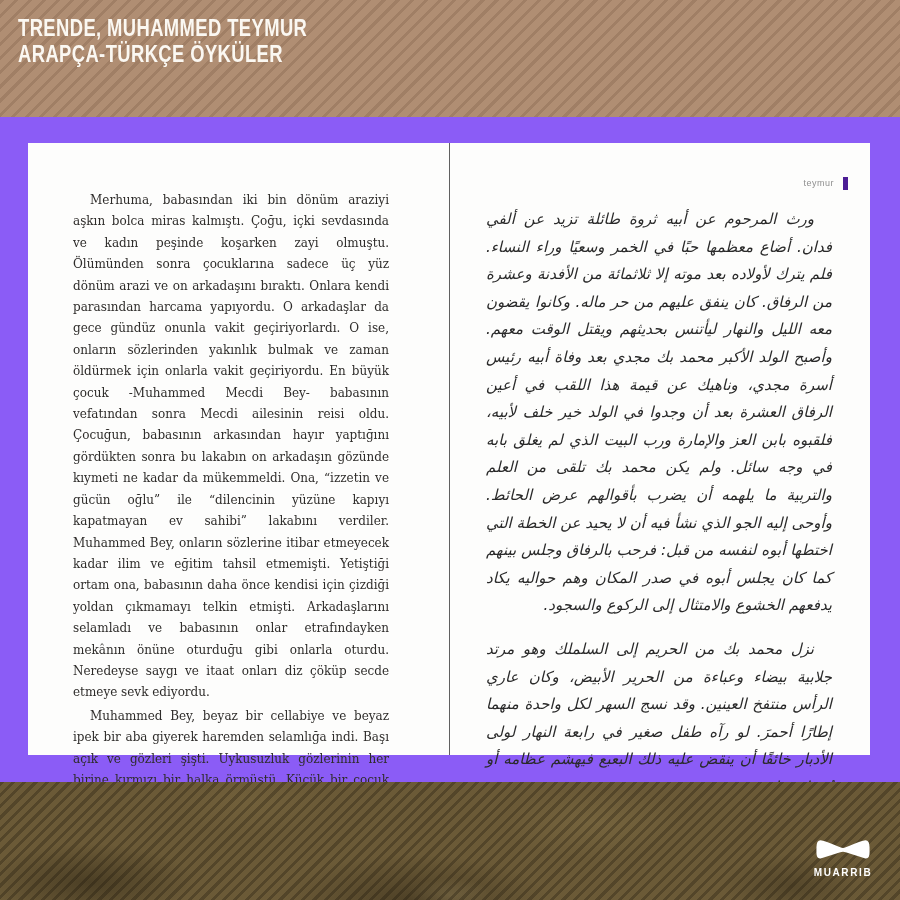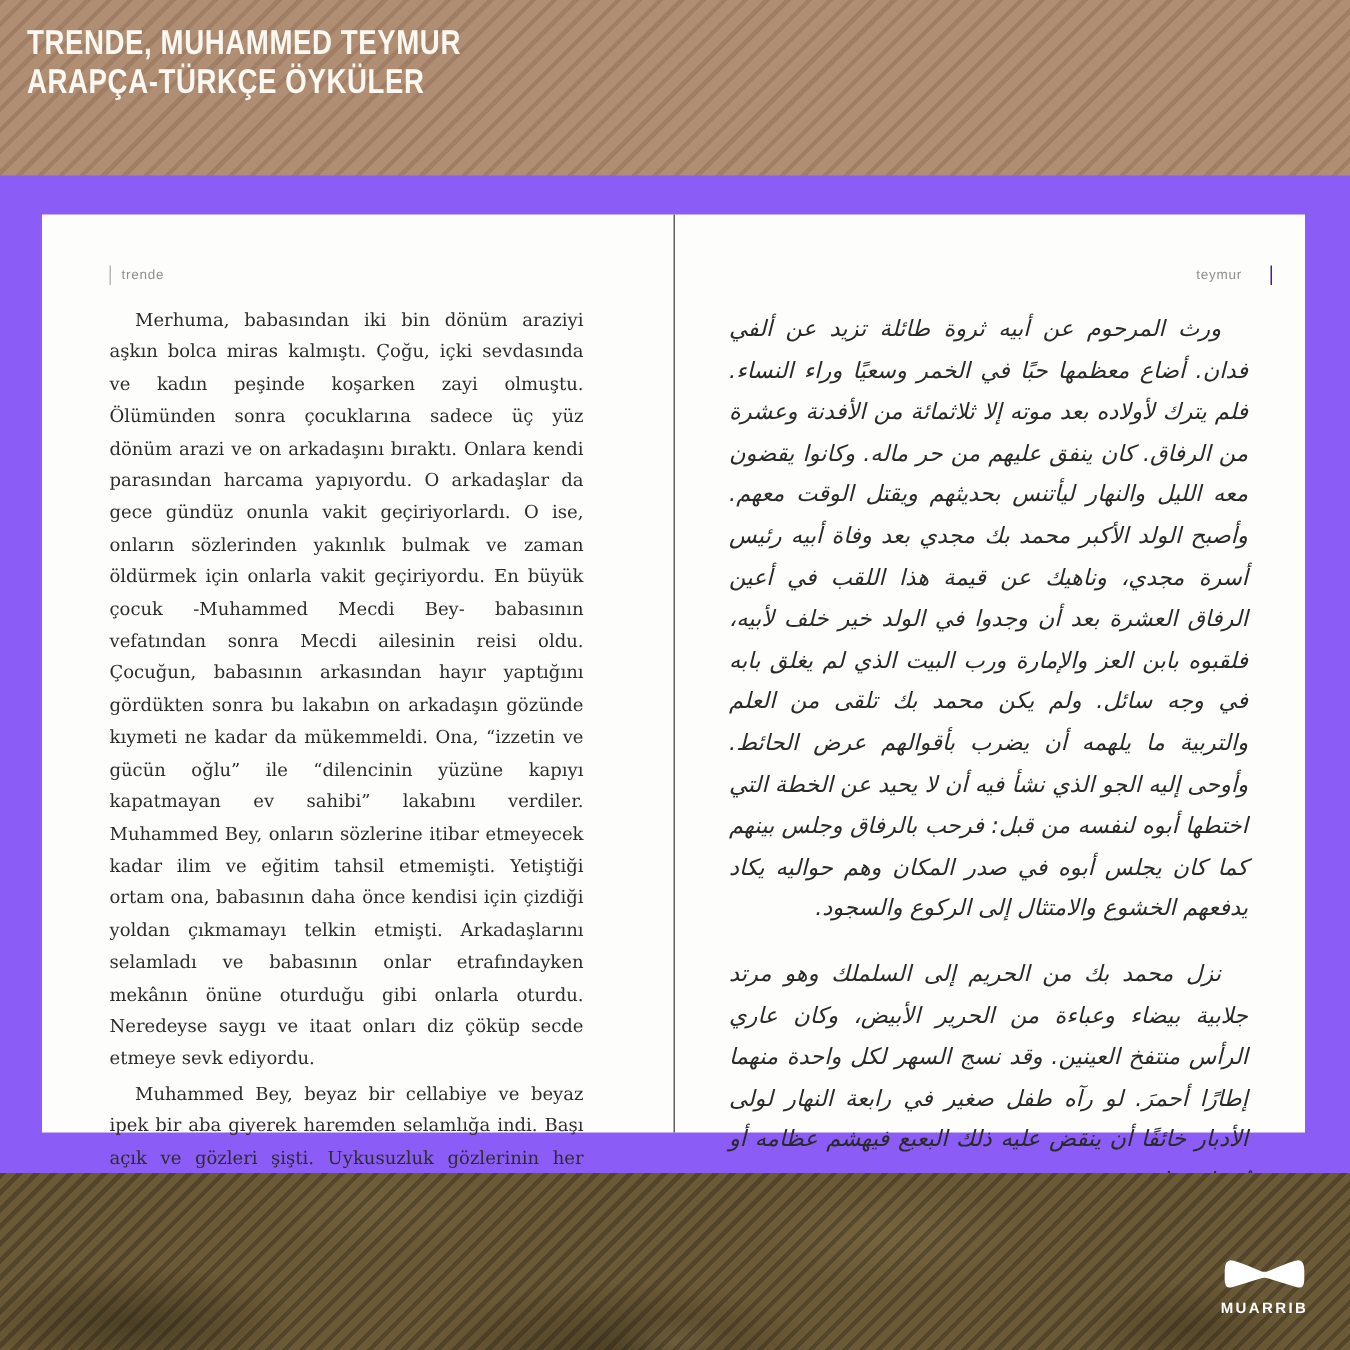--- a/index.html
+++ b/index.html
@@ -22,21 +22,21 @@
     position:absolute;left:28px;top:143px;width:842px;height:612px;
     background:#fdfdfc;display:flex;
   }
   .page{box-sizing:border-box;position:relative;}
   .page-left{width:422px;border-right:1px solid #606060;padding:34px 60px 0 45px;}
   .page-right{flex:1;padding:34px 22px 0 20px;}
 
   .running-head{font-size:9px;line-height:13px;color:#8f8f8f;letter-spacing:0.5px;}
   .running-head .rh-inner-left{border-left:1px solid #b8b8b8;padding-left:7px;display:inline-block;}
   .running-head-right{text-align:right;}
-  .running-head .rh-inner-right{border-right:1px solid #4c1d95;padding-right:19px;display:inline-block;}
+  .running-head .rh-inner-right{border-right:5px solid #4c1d95;padding-right:9px;display:inline-block;}
 
   .body-tr{margin-top:13px;}
   .body-tr p{
     margin:0;font-family:"DejaVu Serif",serif;font-size:12px;line-height:21.4px;
     color:#2e2c2a;text-align:justify;text-indent:17px;
   }
   .body-tr p + p{margin-top:2px;}
 
   .body-ar{margin-top:11px;direction:rtl;}
   .body-ar p{
@@ -77,23 +77,20 @@
 <div class="stage">
 
   <div class="top-band">
     <div class="banner-line">TRENDE, MUHAMMED TEYMUR</div>
     <div class="banner-line">ARAPÇA-TÜRKÇE ÖYKÜLER</div>
   </div>
 
   <div class="spread">
 
     <div class="page page-left" lang="tr">
-      <div class="running-head">
-        <span class="rh-inner-left">trende</span>
-      </div>
       <div class="body-tr">
         <p>Merhuma, babasından iki bin dönüm araziyi aşkın bolca miras kalmıştı. Çoğu, içki sevdasında ve kadın peşinde koşarken zayi olmuştu. Ölümünden sonra çocuklarına sadece üç yüz dönüm arazi ve on arkadaşını bıraktı. Onlara kendi parasından harcama yapıyordu. O arkadaşlar da gece gündüz onunla vakit geçiriyorlardı. O ise, onların sözlerinden yakınlık bulmak ve zaman öldürmek için onlarla vakit geçiriyordu. En büyük çocuk -Muhammed Mecdi Bey- babasının vefatından sonra Mecdi ailesinin reisi oldu. Çocuğun, babasının arkasından hayır yaptığını gördükten sonra bu lakabın on arkadaşın gözünde kıymeti ne kadar da mükemmeldi. Ona, “izzetin ve gücün oğlu” ile “dilencinin yüzüne kapıyı kapatmayan ev sahibi” lakabını verdiler. Muhammed Bey, onların sözlerine itibar etmeyecek kadar ilim ve eğitim tahsil etmemişti. Yetiştiği ortam ona, babasının daha önce kendisi için çizdiği yoldan çıkmamayı telkin etmişti. Arkadaşlarını selamladı ve babasının onlar etrafındayken mekânın önüne oturduğu gibi onlarla oturdu. Neredeyse saygı ve itaat onları diz çöküp secde etmeye sevk ediyordu.</p>
         <p>Muhammed Bey, beyaz bir cellabiye ve beyaz ipek bir aba giyerek haremden selamlığa indi. Başı açık ve gözleri şişti. Uykusuzluk gözlerinin her birine kırmızı bir halka örmüştü. Küçük bir çocuk onu sabahın dördünde görseydi, bu öcünün ona saldırıp ardından kemiklerini parçalaması veya kanını akıtmasından korkarak kaçardı.</p>
       </div>
       <div class="folio folio-left">42</div>
     </div>
 
     <div class="page page-right">
       <div class="running-head running-head-right">
         <span class="rh-inner-right">teymur</span>

